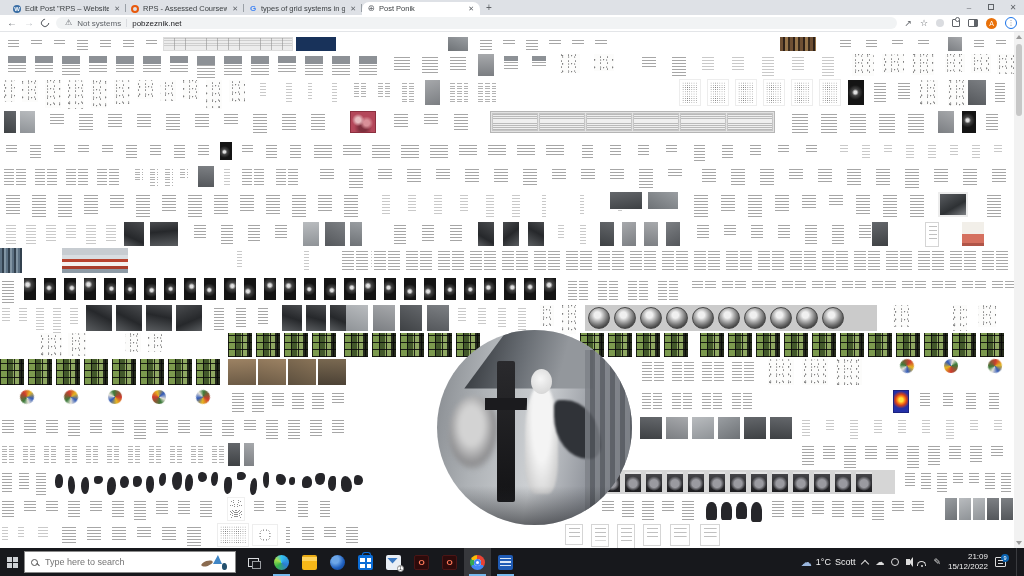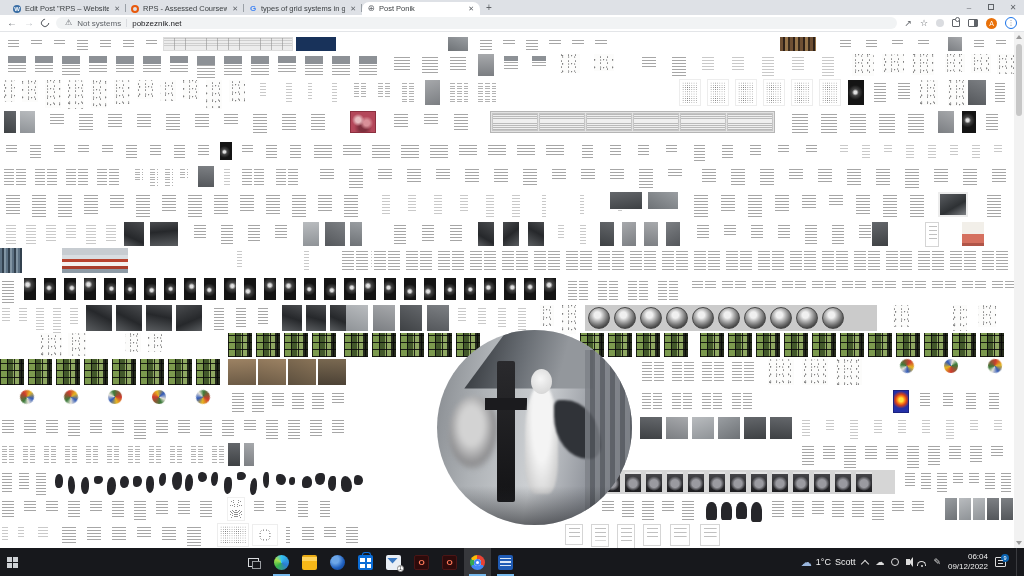--- a/index.html
+++ b/index.html
@@ -873,20 +873,31 @@
 
 <div class="taskbar">
   <div class="tb-abs startbtn">
     <span class="winlogo">
         <span></span>
         <span></span>
         <span></span>
         <span></span>
       </span>
   </div>
+  <div class="tb-abs searchbox">
+    <div class="inner">
+      <span class="mag-ic"></span>
+      <input placeholder="Type here to search" style="">
+      <span class="doodle">
+          <i class="d1"></i>
+          <i class="d2"></i>
+          <i class="d3"></i>
+        </span>
+    </div>
+  </div>
   <div class="tb-abs taskview">
       <span class="tv-ic"></span>
     </div>
 
   <div class="tb-abs appbtn open" style="left:268px">
       <span class="ic16 edge-ic"></span>
     </div>
   <div class="tb-abs appbtn" style="left:296px">
       <span class="ic16 expl-ic"></span>
     </div>
@@ -928,21 +939,21 @@
         <span class="circ-tray"></span>
       </span>
     <span class="trayic">
         <span class="spk"></span>
       </span>
     <span class="trayic">
         <span class="wifi"></span>
       </span>
     <span class="trayic">✎</span>
     <span class="clock">
-      <div>06:04</div>
-      <div>09/12/2022</div>
+      <div>21:09</div>
+      <div>15/12/2022</div>
     </span>
     <span class="notif">
         <span class="nb">9</span>
       </span>
     <span class="showdesk"></span>
   </div>
 </div>
 
 </body></html>

